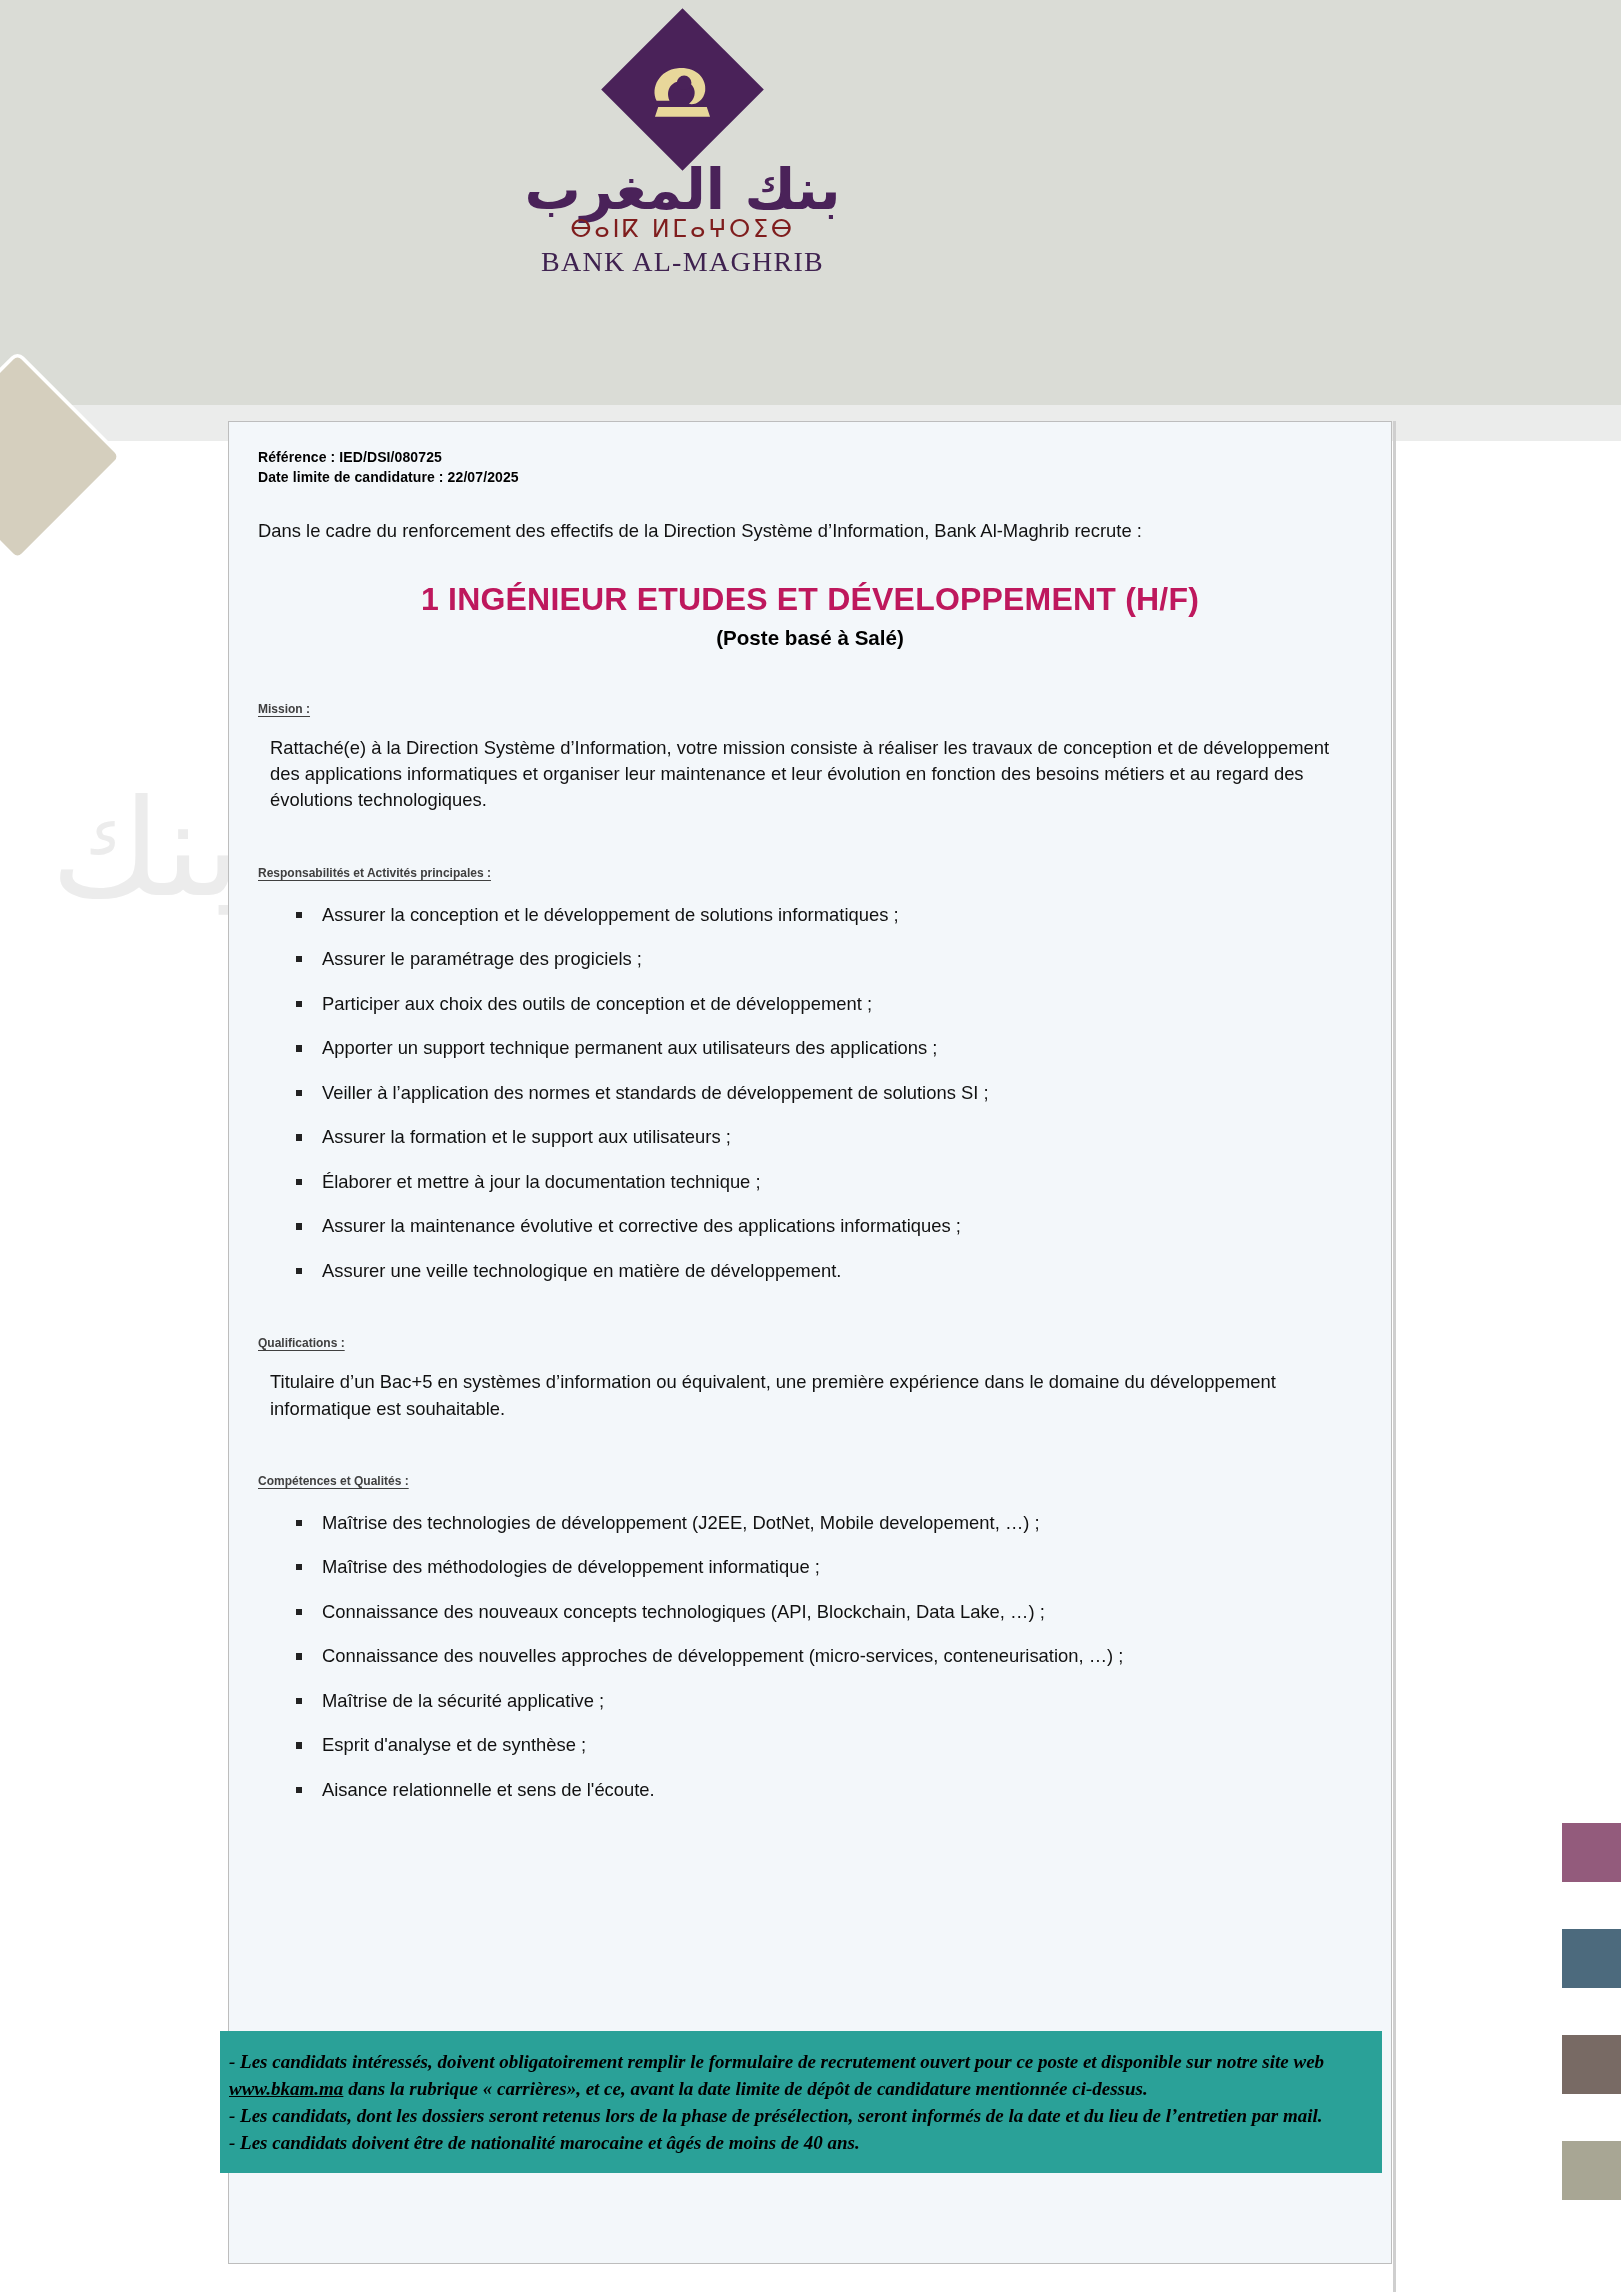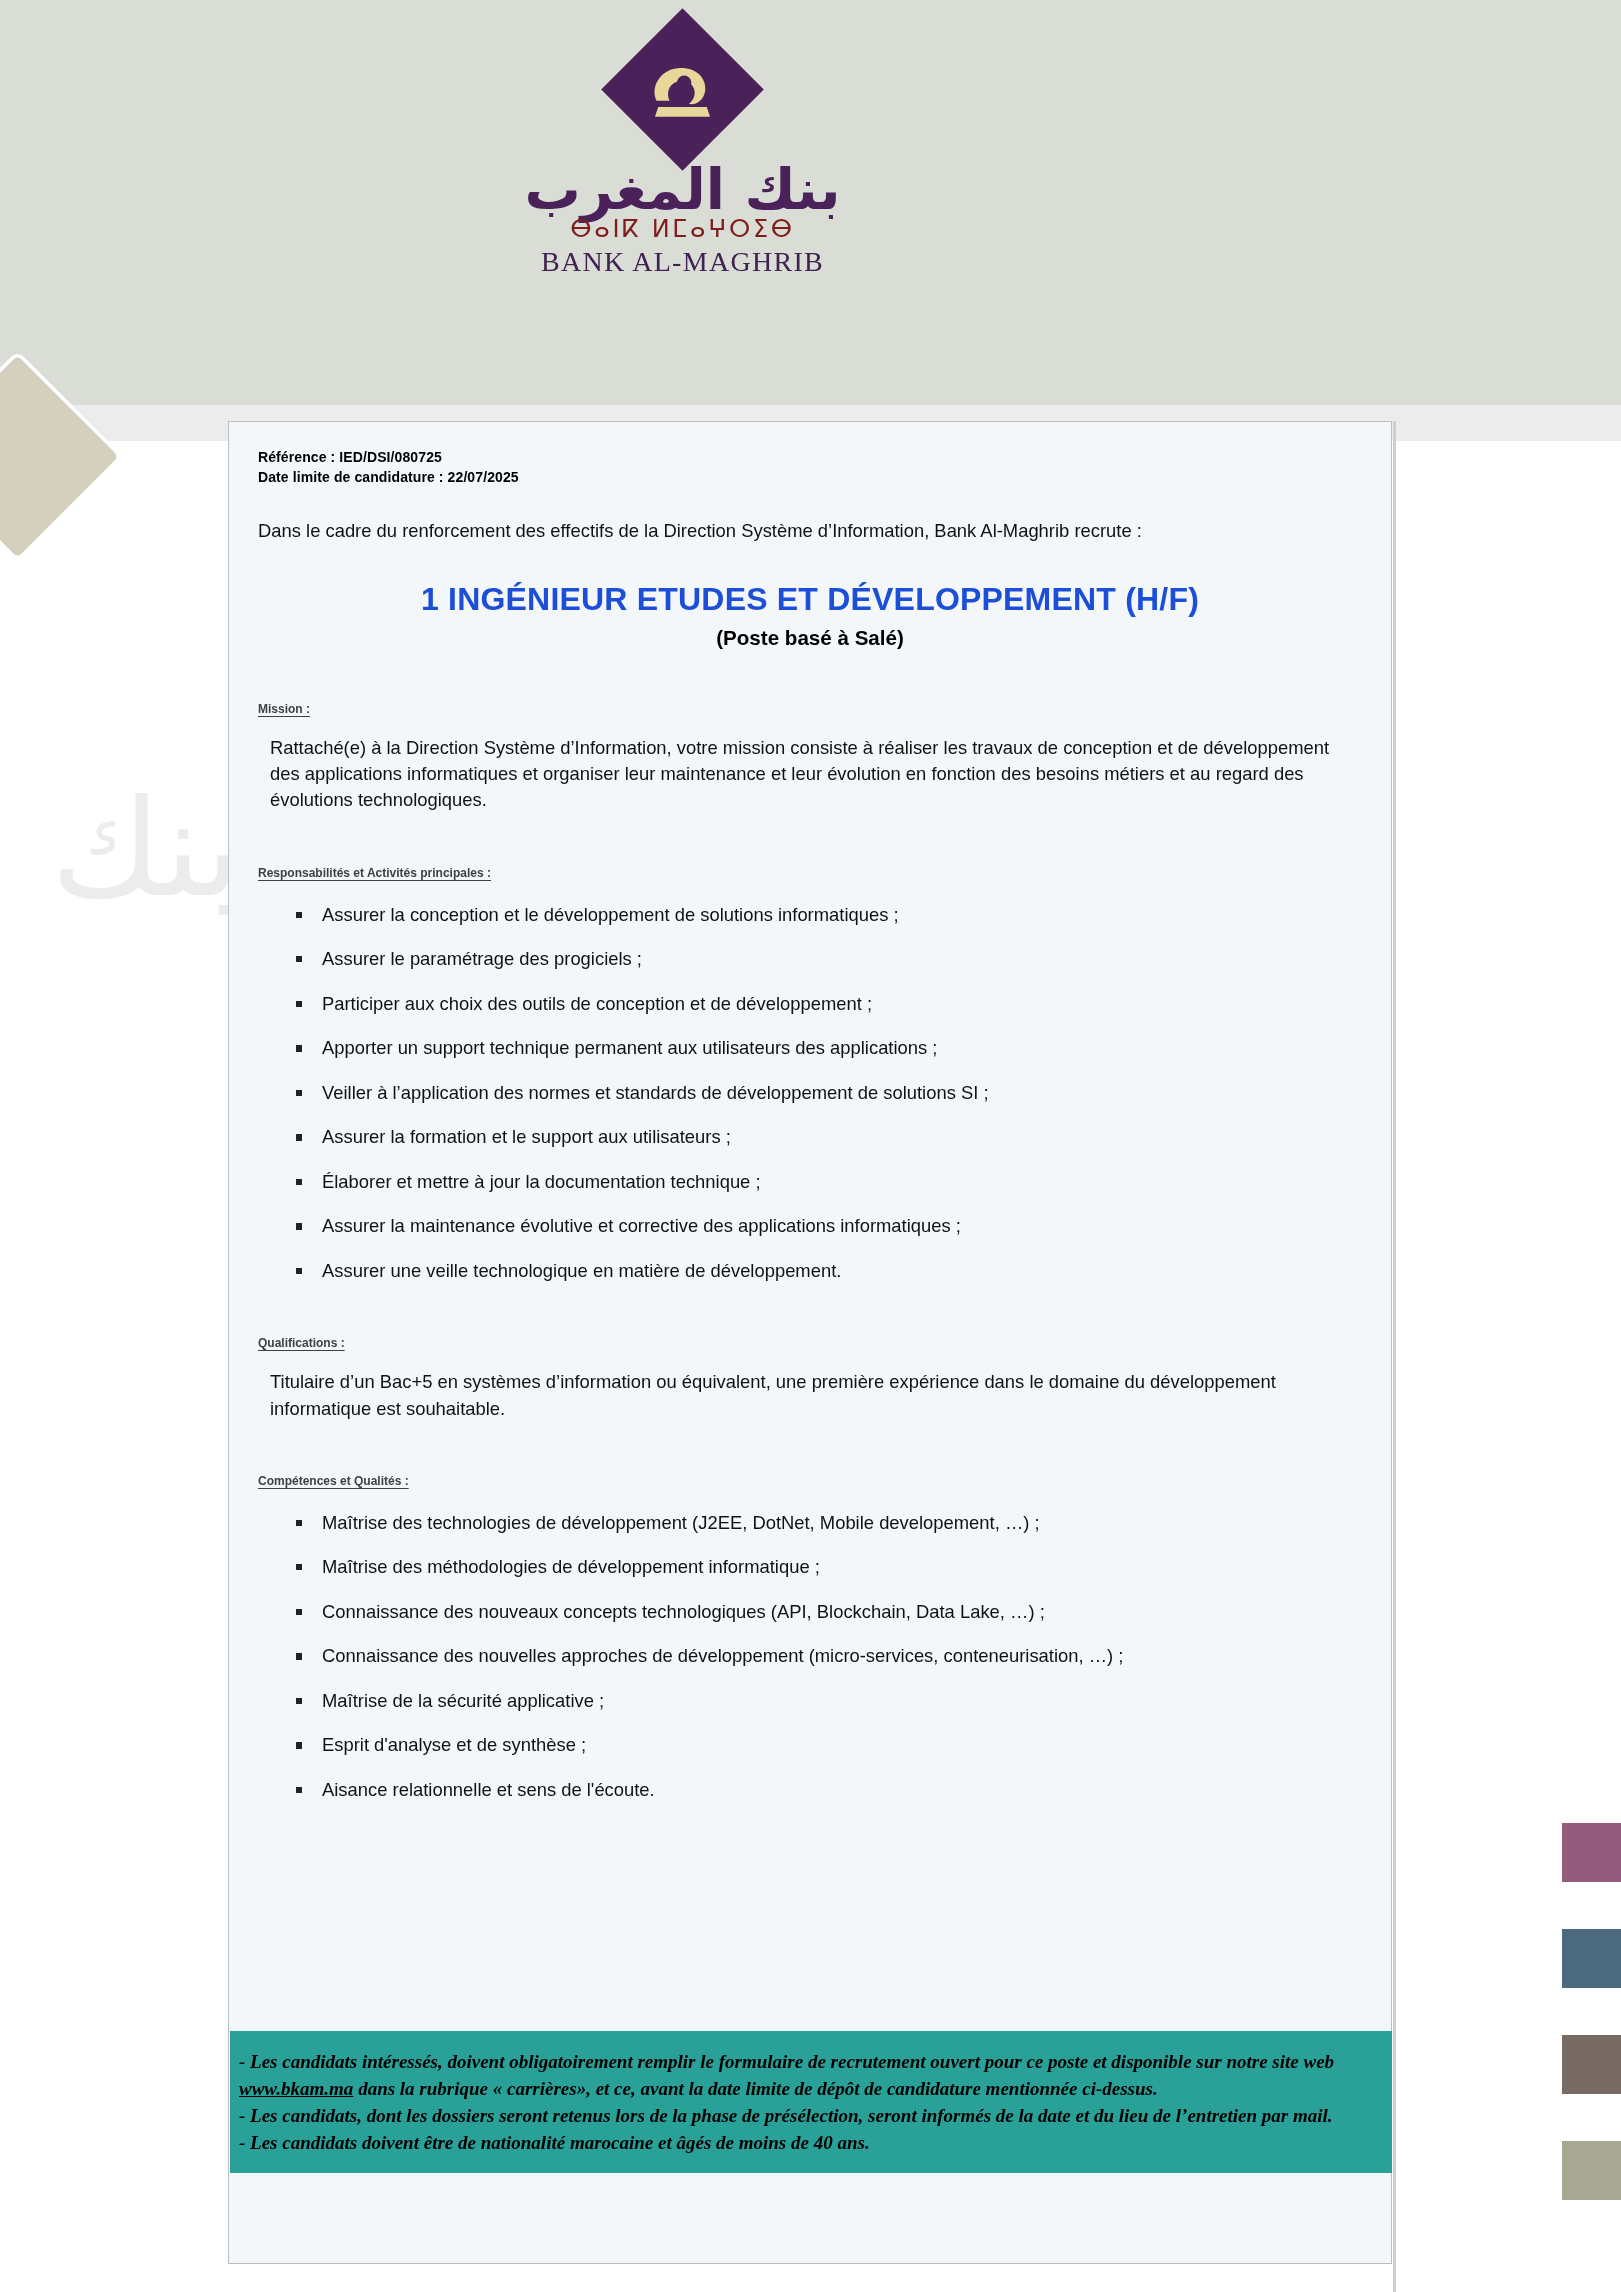--- a/index.html
+++ b/index.html
@@ -133,21 +133,21 @@
     font-size: 18.4px;
     color: #111;
     line-height: 1.4;
   }
 
   .job-title {
     margin-top: 38px;
     text-align: center;
     font-size: 32px;
     font-weight: bold;
-    color: #1d4ed8;
+    color: #be185d;
     letter-spacing: 0.2px;
   }
   .job-location {
     margin-top: 7.2px;
     text-align: center;
     font-size: 20.6px;
     font-weight: bold;
     color: #000;
   }
 
@@ -187,21 +187,21 @@
     left: 38px;
     top: 9px;
     width: 6.3px;
     height: 6.3px;
     background: #222;
   }
 
   
   .footer-note {
     position: absolute;
-    left: 230px;
+    left: 220px;
     top: 2031px;
     width: 1162px;
     background: #2aa198;
     padding: 18px 9px 16px 9px;
     z-index: 3;
   }
   .footer-note p {
     margin: 0;
     font-family: "Liberation Serif", "DejaVu Serif", serif;
     font-size: 19px;

